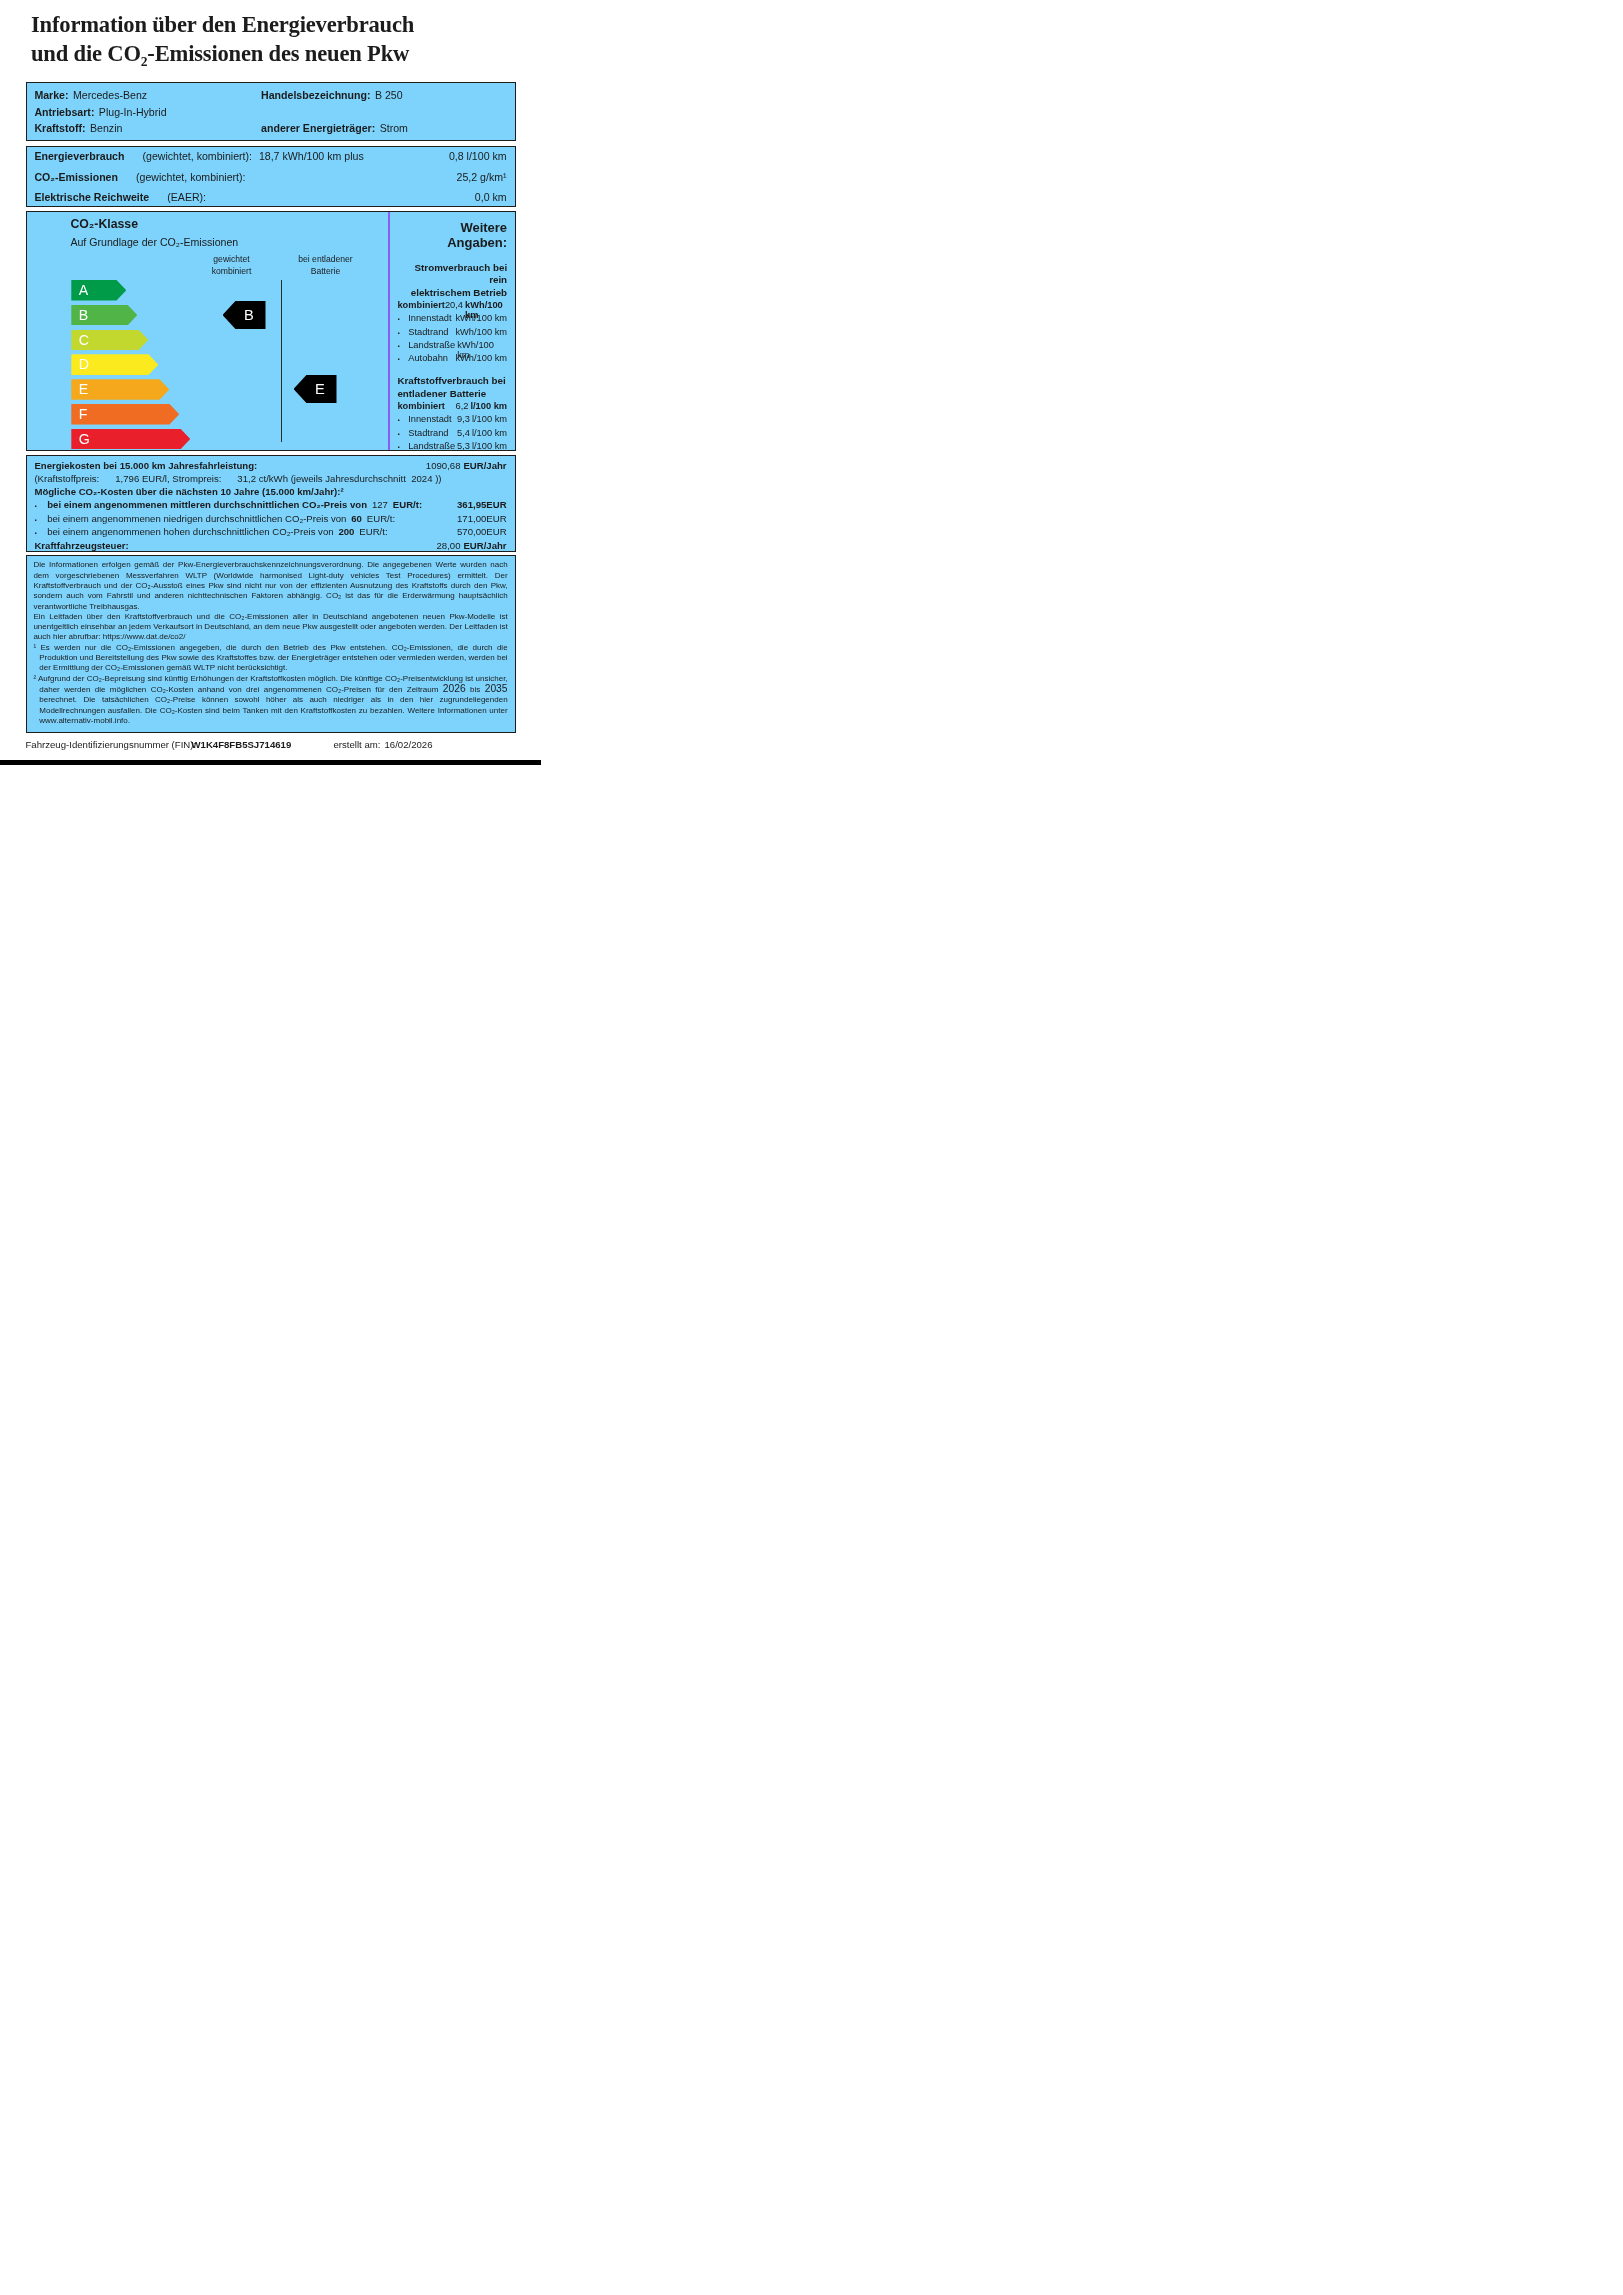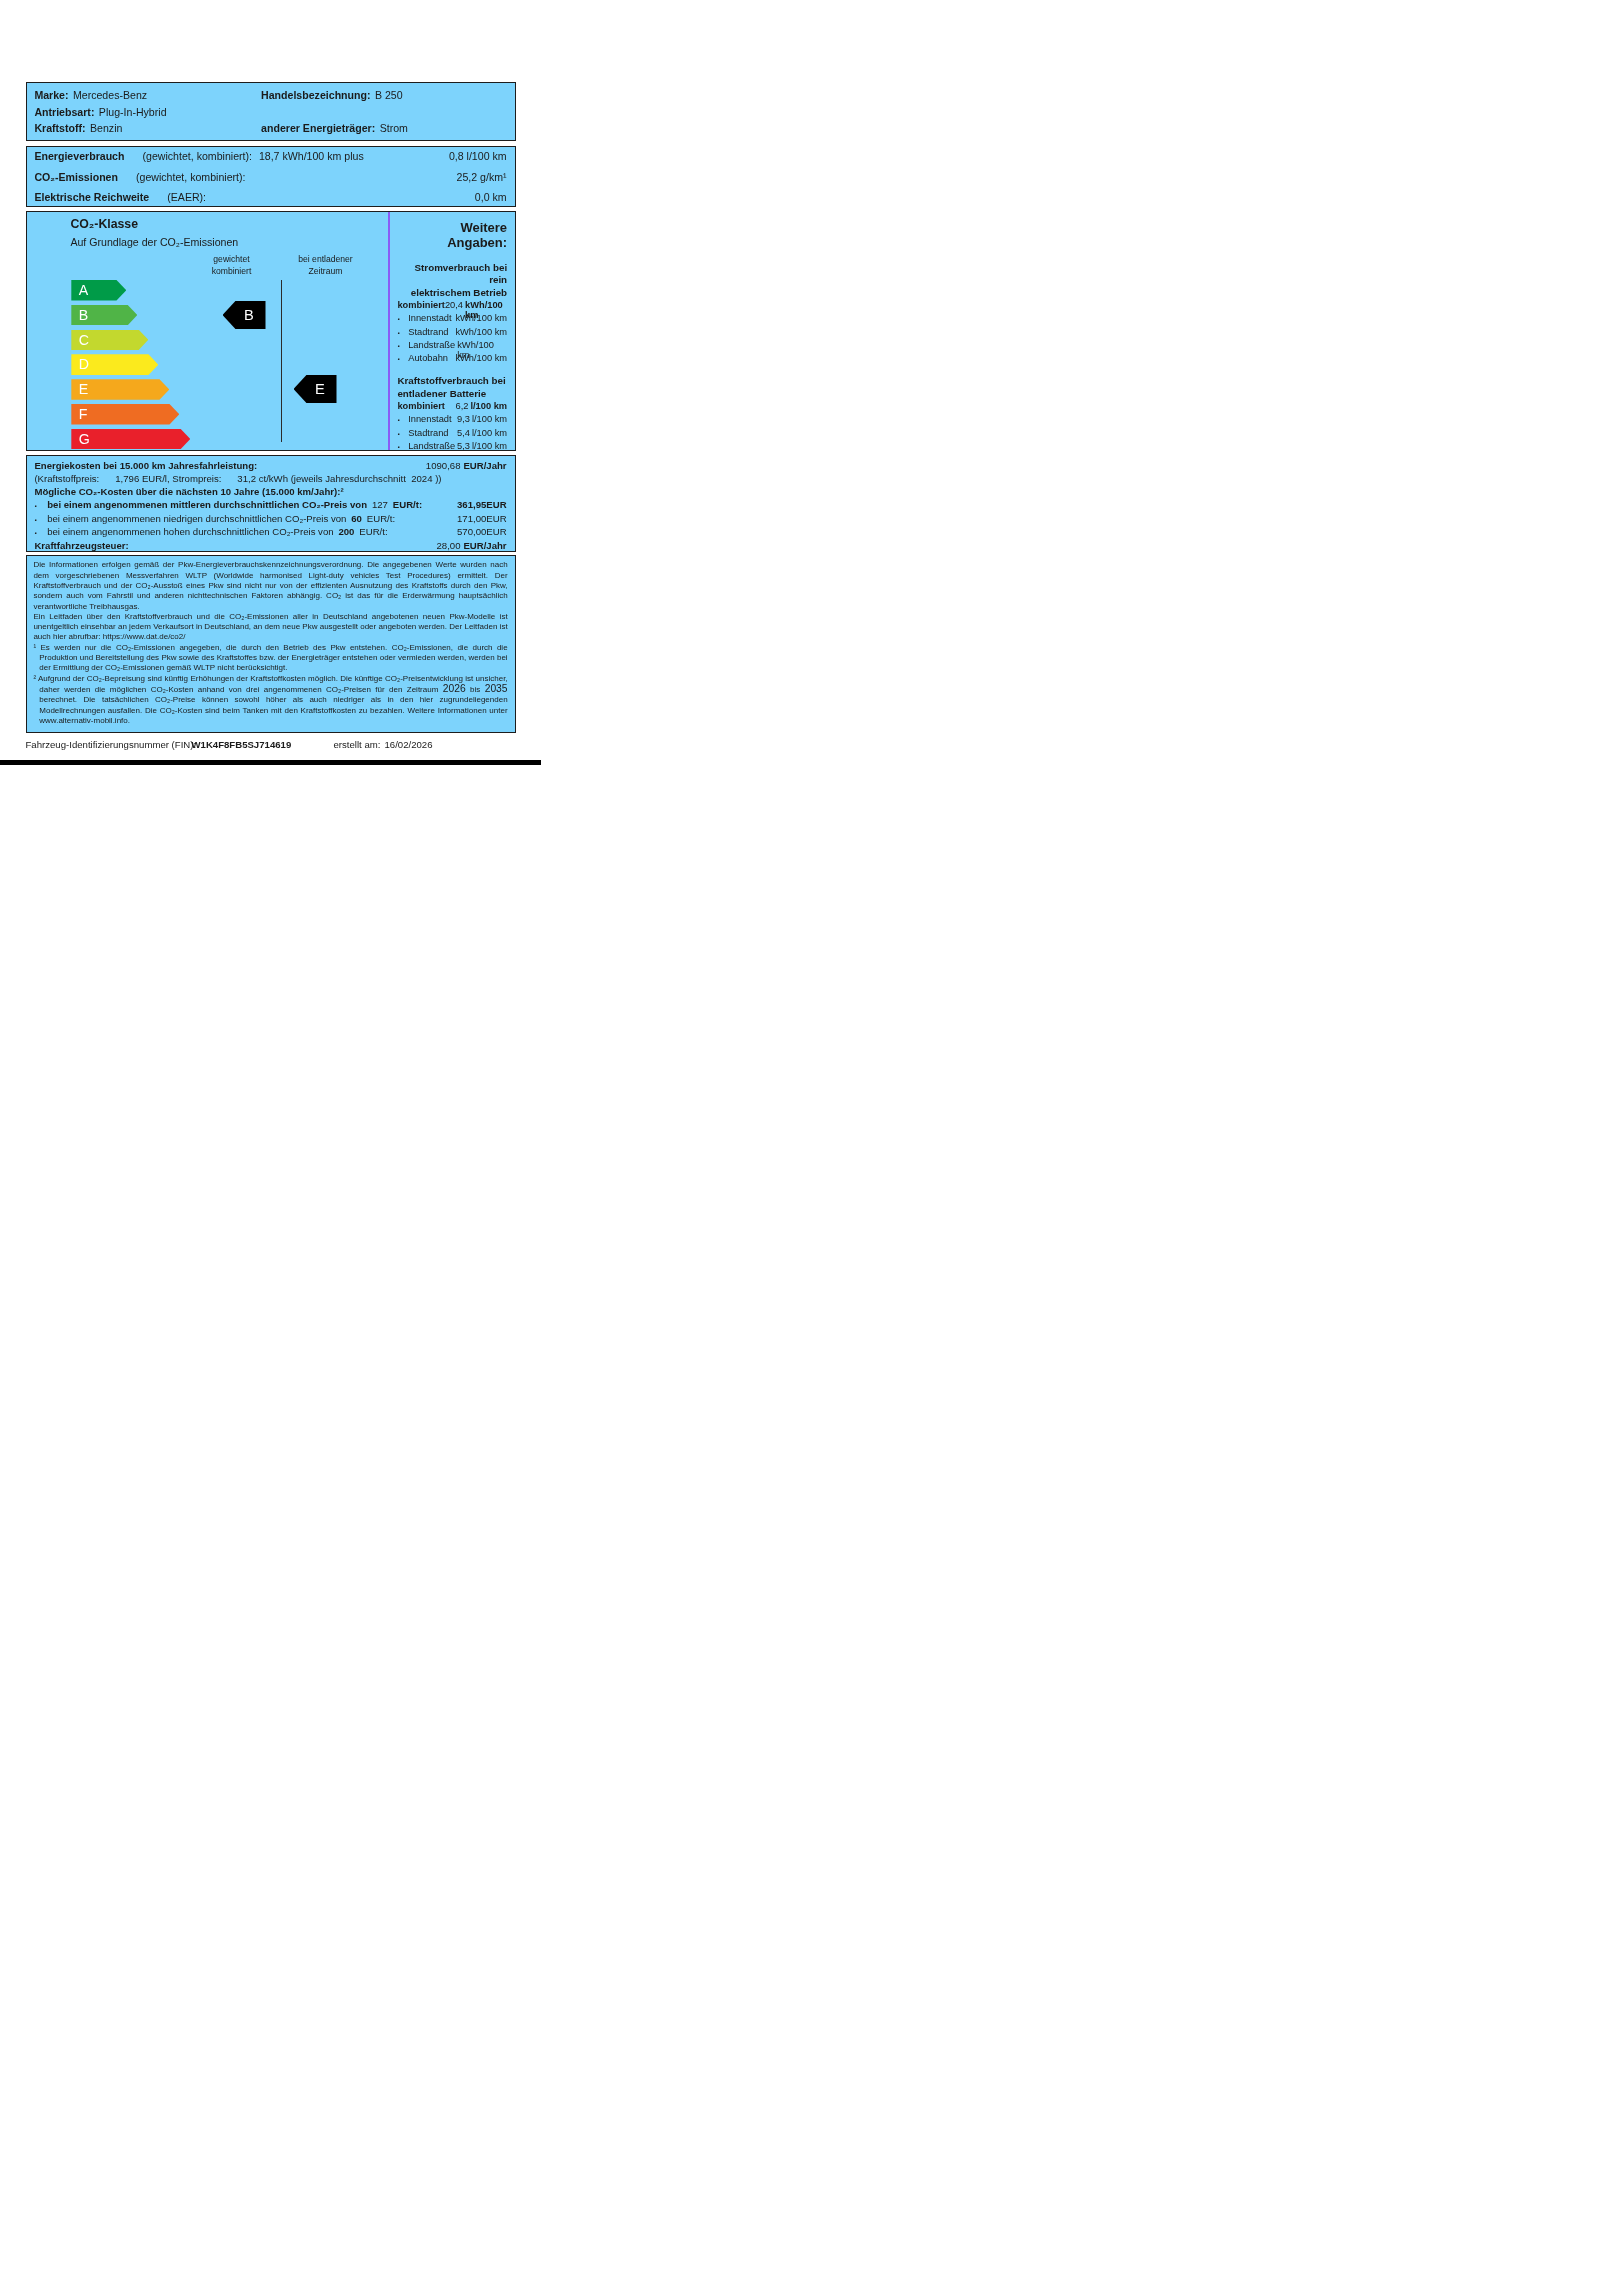--- a/index.html
+++ b/index.html
@@ -74,20 +74,24 @@
   #fin-value{left:166px;font-weight:700;}
   #created-label{left:308px;}
   #created-value{left:359px;}
   .bottom-bar{position:absolute;left:0;top:760px;width:541px;height:4.9px;background:#000;}
 </style>
 </head>
 <body>
 
 <div class="page">
 
+  <div class="page-title">
+    <div>Information über den Energieverbrauch</div>
+    <div>und die CO₂-Emissionen des neuen Pkw</div>
+  </div>
 
   <div class="box" id="box-vehicle">
     <div class="veh-grid">
       <div><span class="lbl">Marke:</span><span class="val">Mercedes-Benz</span></div>
       <div><span class="lbl">Handelsbezeichnung:</span><span class="val">B 250</span></div>
       <div><span class="lbl">Antriebsart:</span><span class="val">Plug-In-Hybrid</span></div>
       <div></div>
       <div><span class="lbl">Kraftstoff:</span><span class="val">Benzin</span></div>
       <div><span class="lbl">anderer Energieträger:</span><span class="val">Strom</span></div>
     </div>
@@ -117,21 +121,21 @@
   <div class="box" id="box-co2">
     <div class="co2-left">
       <div class="co2-heading">CO₂-Klasse</div>
       <div class="co2-sub">Auf Grundlage der CO₂-Emissionen</div>
       <div class="colhead" id="colhead-weighted">
         <div>gewichtet</div>
         <div>kombiniert</div>
       </div>
       <div class="colhead" id="colhead-depleted">
         <div>bei entladener</div>
-        <div>Zeitraum</div>
+        <div>Batterie</div>
       </div>
       <div class="vline"></div>
       <div class="scale">
         <div class="arrow" style="background: rgb(0, 155, 72);">A</div>
         <div class="arrow" style="background: rgb(80, 180, 71);">B</div>
         <div class="arrow" style="background: rgb(195, 216, 46);">C</div>
         <div class="arrow" style="background: rgb(251, 234, 29);">D</div>
         <div class="arrow" style="background: rgb(245, 168, 28);">E</div>
         <div class="arrow" style="background: rgb(239, 108, 34);">F</div>
         <div class="arrow" style="background: rgb(233, 32, 43);">G</div>

